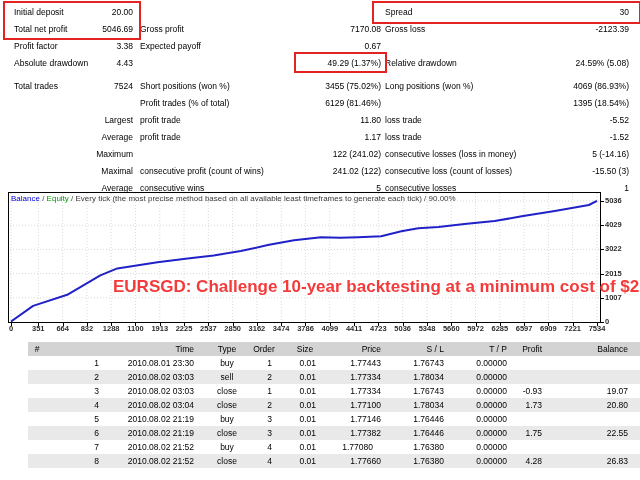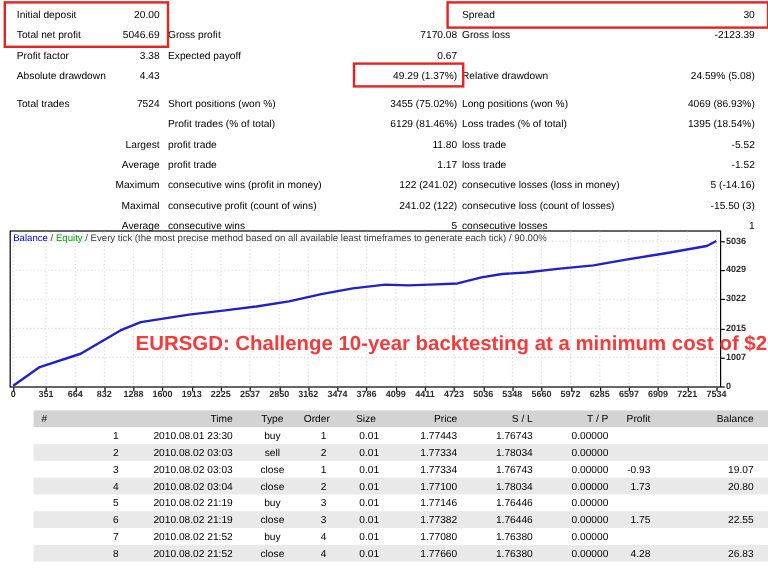--- a/index.html
+++ b/index.html
@@ -74,40 +74,38 @@
         <span class="sc sc0">Total trades</span>
         <span class="sc sc1">7524</span>
         <span class="sc sc2">Short positions (won %)</span>
         <span class="sc sc3">3455 (75.02%)</span>
         <span class="sc sc4">Long positions (won %)</span>
         <span class="sc sc5">4069 (86.93%)</span>
       </div>
       <div class="srow" style="top: 95px;">
         <span class="sc sc2">Profit trades (% of total)</span>
         <span class="sc sc3">6129 (81.46%)</span>
-        <span class="sc sc4">Loss trades (% of total)</span>
         <span class="sc sc5">1395 (18.54%)</span>
       </div>
       <div class="srow" style="top: 112px;">
         <span class="sc sc1">Largest</span>
         <span class="sc sc2">profit trade</span>
         <span class="sc sc3">11.80</span>
         <span class="sc sc4">loss trade</span>
         <span class="sc sc5">-5.52</span>
       </div>
       <div class="srow" style="top: 129px;">
         <span class="sc sc1">Average</span>
         <span class="sc sc2">profit trade</span>
         <span class="sc sc3">1.17</span>
         <span class="sc sc4">loss trade</span>
         <span class="sc sc5">-1.52</span>
       </div>
       <div class="srow" style="top: 146px;">
         <span class="sc sc1">Maximum</span>
-        <span class="sc sc2">consecutive wins (profit in money)</span>
         <span class="sc sc3">122 (241.02)</span>
         <span class="sc sc4">consecutive losses (loss in money)</span>
         <span class="sc sc5">5 (-14.16)</span>
       </div>
       <div class="srow" style="top: 163px;">
         <span class="sc sc1">Maximal</span>
         <span class="sc sc2">consecutive profit (count of wins)</span>
         <span class="sc sc3">241.02 (122)</span>
         <span class="sc sc4">consecutive loss (count of losses)</span>
         <span class="sc sc5">-15.50 (3)</span>
@@ -169,21 +167,21 @@
       <div class="ylab" style="top: 245.39px;">3022</div>
       <div class="ylab" style="top: 221.195px;">4029</div>
       <div class="ylab" style="top: 197px;">5036</div>
     </div>
   <div id="xaxis">
       <div class="xlab" style="left: 11px;">0</div>
       <div class="xlab" style="left: 38.301px;">351</div>
       <div class="xlab" style="left: 62.6464px;">664</div>
       <div class="xlab" style="left: 86.914px;">832</div>
       <div class="xlab" style="left: 111.182px;">1288</div>
-      <div class="xlab" style="left: 135.449px;">1600</div>
+      <div class="xlab" style="left: 135.449px;">1100</div>
       <div class="xlab" style="left: 159.795px;">1913</div>
       <div class="xlab" style="left: 184.062px;">2225</div>
       <div class="xlab" style="left: 208.33px;">2537</div>
       <div class="xlab" style="left: 232.675px;">2850</div>
       <div class="xlab" style="left: 256.943px;">3162</div>
       <div class="xlab" style="left: 281.21px;">3474</div>
       <div class="xlab" style="left: 305.478px;">3786</div>
       <div class="xlab" style="left: 329.823px;">4099</div>
       <div class="xlab" style="left: 354.091px;">4411</div>
       <div class="xlab" style="left: 378.358px;">4723</div>
@@ -276,21 +274,21 @@
         <span class="tcell" style="right: 133px;">0.00000</span>
         <span class="tcell" style="right: 98px;">1.75</span>
         <span class="tcell" style="right: 12px;">22.55</span>
       </div>
       <div class="trow" style="top: 440px;">
         <span class="tcell" style="right: 541px;">7</span>
         <span class="tcell" style="right: 446px;">2010.08.02 21:52</span>
         <span class="tcell" style="left: 169px; width: 60px; text-align: center;">buy</span>
         <span class="tcell" style="right: 368px;">4</span>
         <span class="tcell" style="right: 324px;">0.01</span>
-        <span class="tcell" style="right: 259px;">1.77080</span>
+        <span class="tcell" style="right: 267px;">1.77080</span>
         <span class="tcell" style="right: 196px;">1.76380</span>
         <span class="tcell" style="right: 133px;">0.00000</span>
       </div>
       <div class="trow" style="top: 454px; background: rgb(233, 233, 233);">
         <span class="tcell" style="right: 541px;">8</span>
         <span class="tcell" style="right: 446px;">2010.08.02 21:52</span>
         <span class="tcell" style="left: 169px; width: 60px; text-align: center;">close</span>
         <span class="tcell" style="right: 368px;">4</span>
         <span class="tcell" style="right: 324px;">0.01</span>
         <span class="tcell" style="right: 259px;">1.77660</span>

